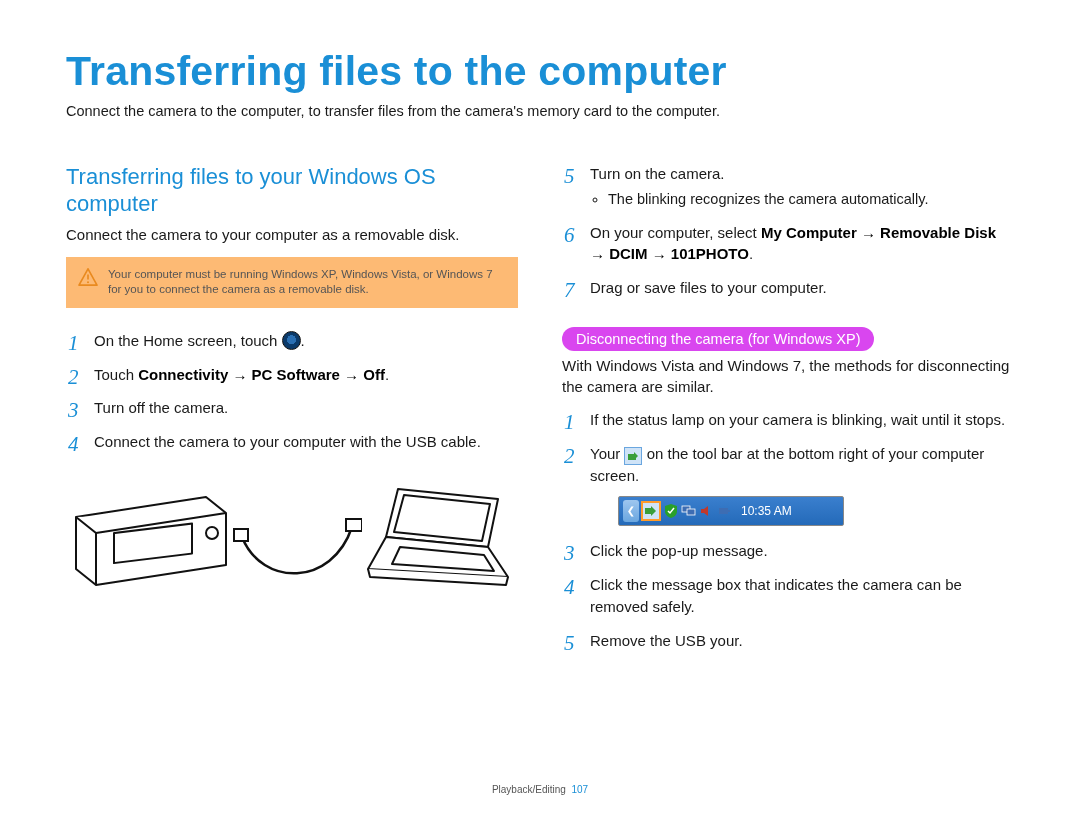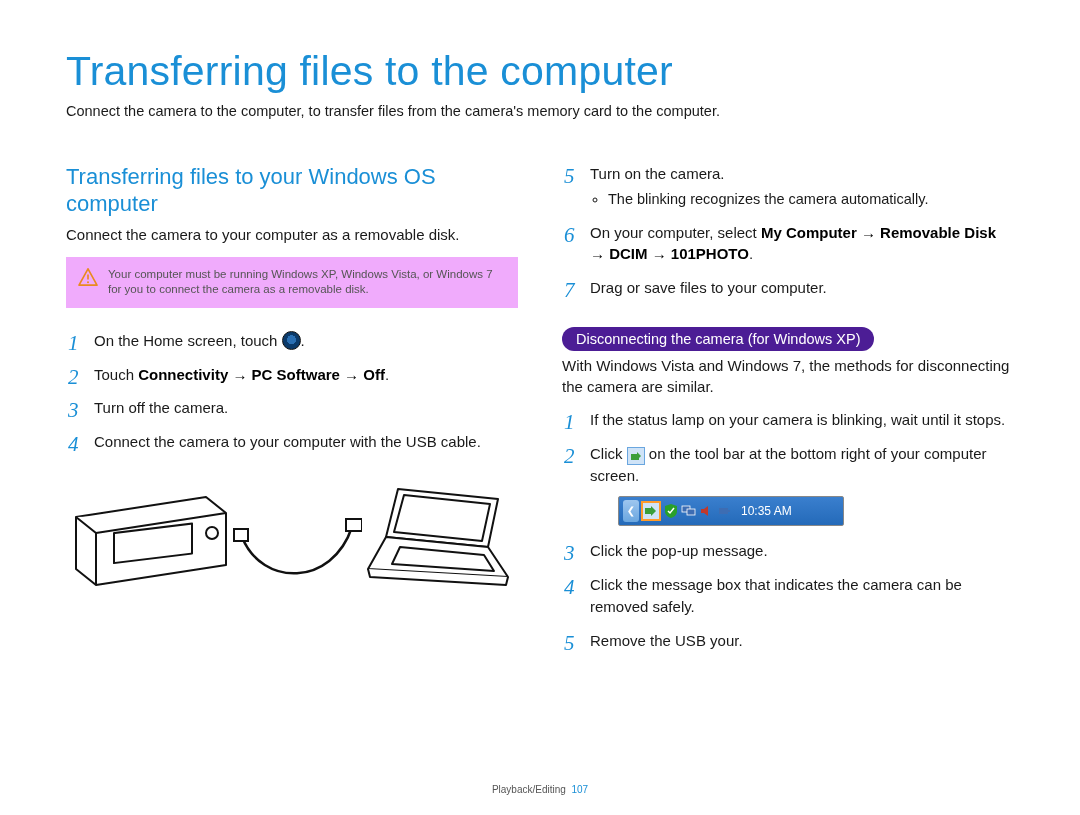--- a/index.html
+++ b/index.html
@@ -9,21 +9,21 @@
     color: #1a1a1a;
     width: 1080px;
     height: 815px;
     background: #fff;
     position: relative;
   }
   .page {
     padding: 48px 66px 30px 66px;
   }
   h1.title {
-    font-weight: 400;
+    font-weight: 700;
     font-size: 41px;
     color: #1a8fd6;
     margin: 0 0 6px 0;
     letter-spacing: 0.2px;
   }
   .intro {
     font-size: 14.5px;
     font-weight: 300;
     margin: 0 0 26px 0;
     line-height: 1.5;
@@ -44,21 +44,21 @@
     margin: 0 0 6px 0;
     line-height: 1.25;
   }
   .para {
     font-size: 15px;
     font-weight: 300;
     margin: 0 0 12px 0;
     line-height: 1.4;
   }
   .notebox {
-    background: #f0abfc;
+    background: #fdba74;
     padding: 10px 14px 10px 12px;
     display: flex;
     gap: 10px;
     align-items: flex-start;
     font-size: 11.5px;
     font-weight: 300;
     color: #555;
     line-height: 1.35;
     margin-bottom: 22px;
   }
@@ -105,21 +105,21 @@
     border: 1px solid #111;
   }
   ul.sub {
     margin: 4px 0 0 0;
     padding-left: 18px;
     font-size: 14.5px;
   }
   ul.sub li { margin: 2px 0; }
   .pill {
     display: inline-block;
-    background: #4c1d95;
+    background: #d946ef;
     color: #fff;
     border-radius: 14px;
     padding: 4px 14px;
     font-size: 14.5px;
     font-weight: 400;
     margin: 14px 0 4px 0;
   }
   .illustration {
     width: 100%;
     height: 150px;
@@ -260,21 +260,21 @@
         </li>
         <li>Drag or save files to your computer.</li>
       </ol>
 
       <div class="pill">Disconnecting the camera (for Windows XP)</div>
       <p class="para">With Windows Vista and Windows 7, the methods for disconnecting the camera are similar.</p>
 
       <ol class="steps">
         <li>If the status lamp on your camera is blinking, wait until it stops.</li>
         <li>
-          <span>Click </span><span class="try-inline">
+          <span>Your </span><span class="try-inline">
               <svg width="14" height="14" viewBox="0 0 14 14">
                 <rect x="2" y="5" width="8" height="6" fill="#3a9e3a"></rect>
                 <path d="M8 3 L12 7 L8 11 Z" fill="#3a9e3a"></path>
               </svg>
             </span><span> on the tool bar at the bottom right of your computer screen.</span>
 
           <div class="tray">
             <span class="chev">❮</span>
             <span class="sel">
               <svg class="ic" viewBox="0 0 16 16">

